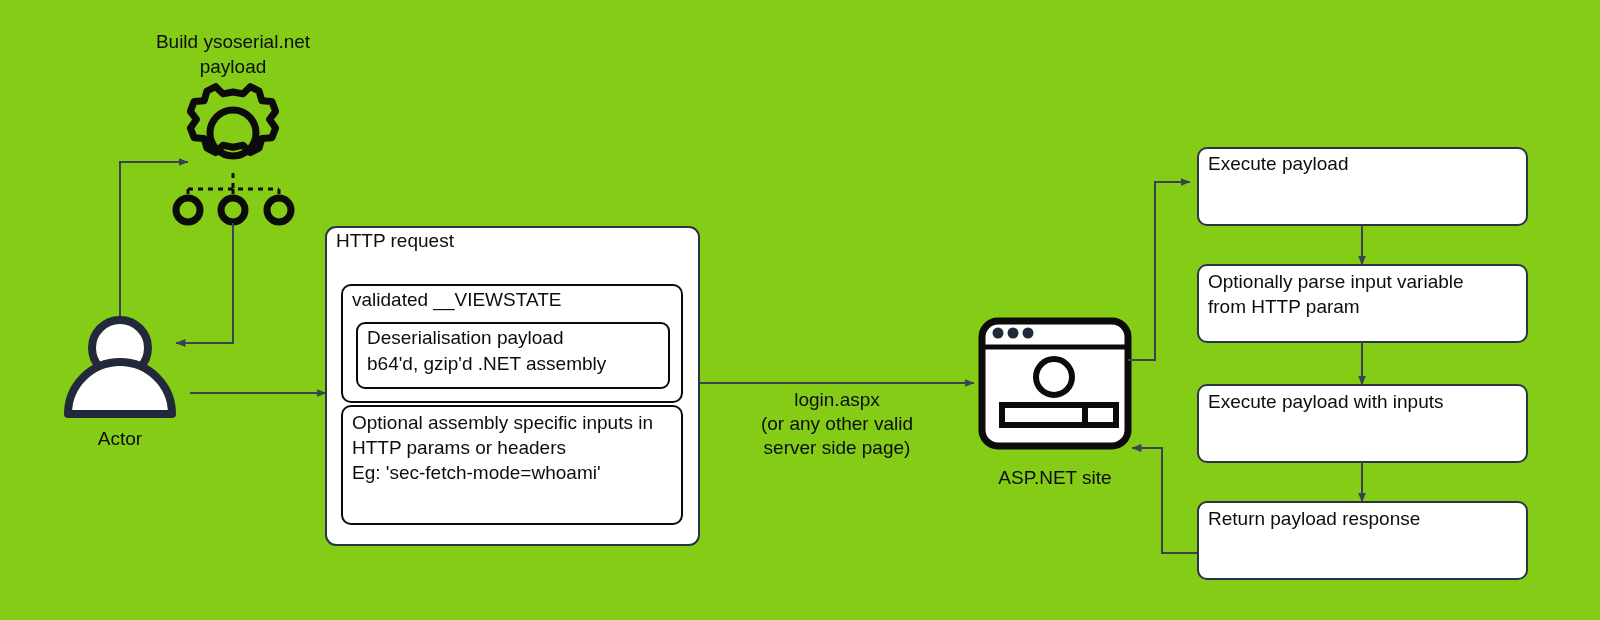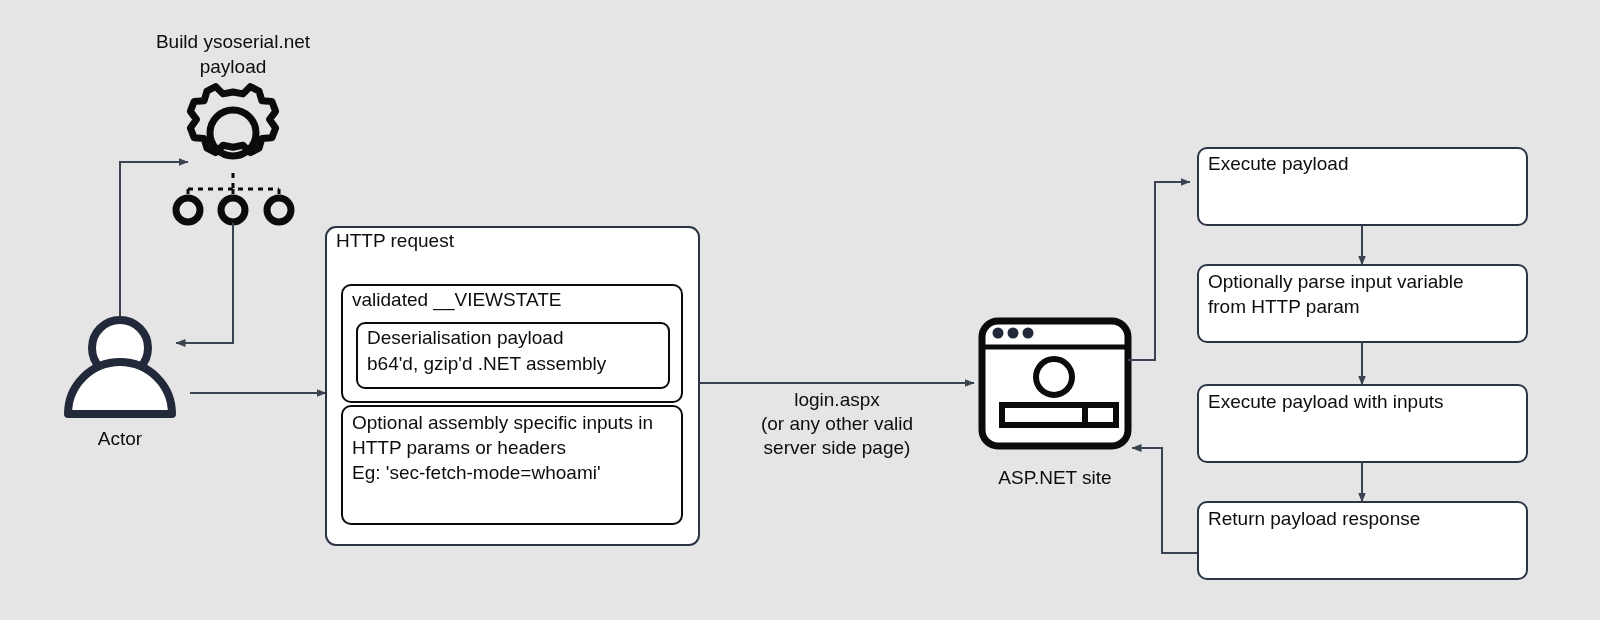--- a/index.html
+++ b/index.html
@@ -7,21 +7,21 @@
     padding: 0;
     background: #ffffff;
   }
   body {
     font-family: "Liberation Sans", sans-serif;
   }
   #canvas {
     position: relative;
     width: 1600px;
     height: 620px;
-    background: #e5e5e5;
+    background: #84cc16;
     overflow: hidden;
   }
   #diagram-svg {
     position: absolute;
     left: 0;
     top: 0;
     width: 1600px;
     height: 620px;
   }
   .dtext {

